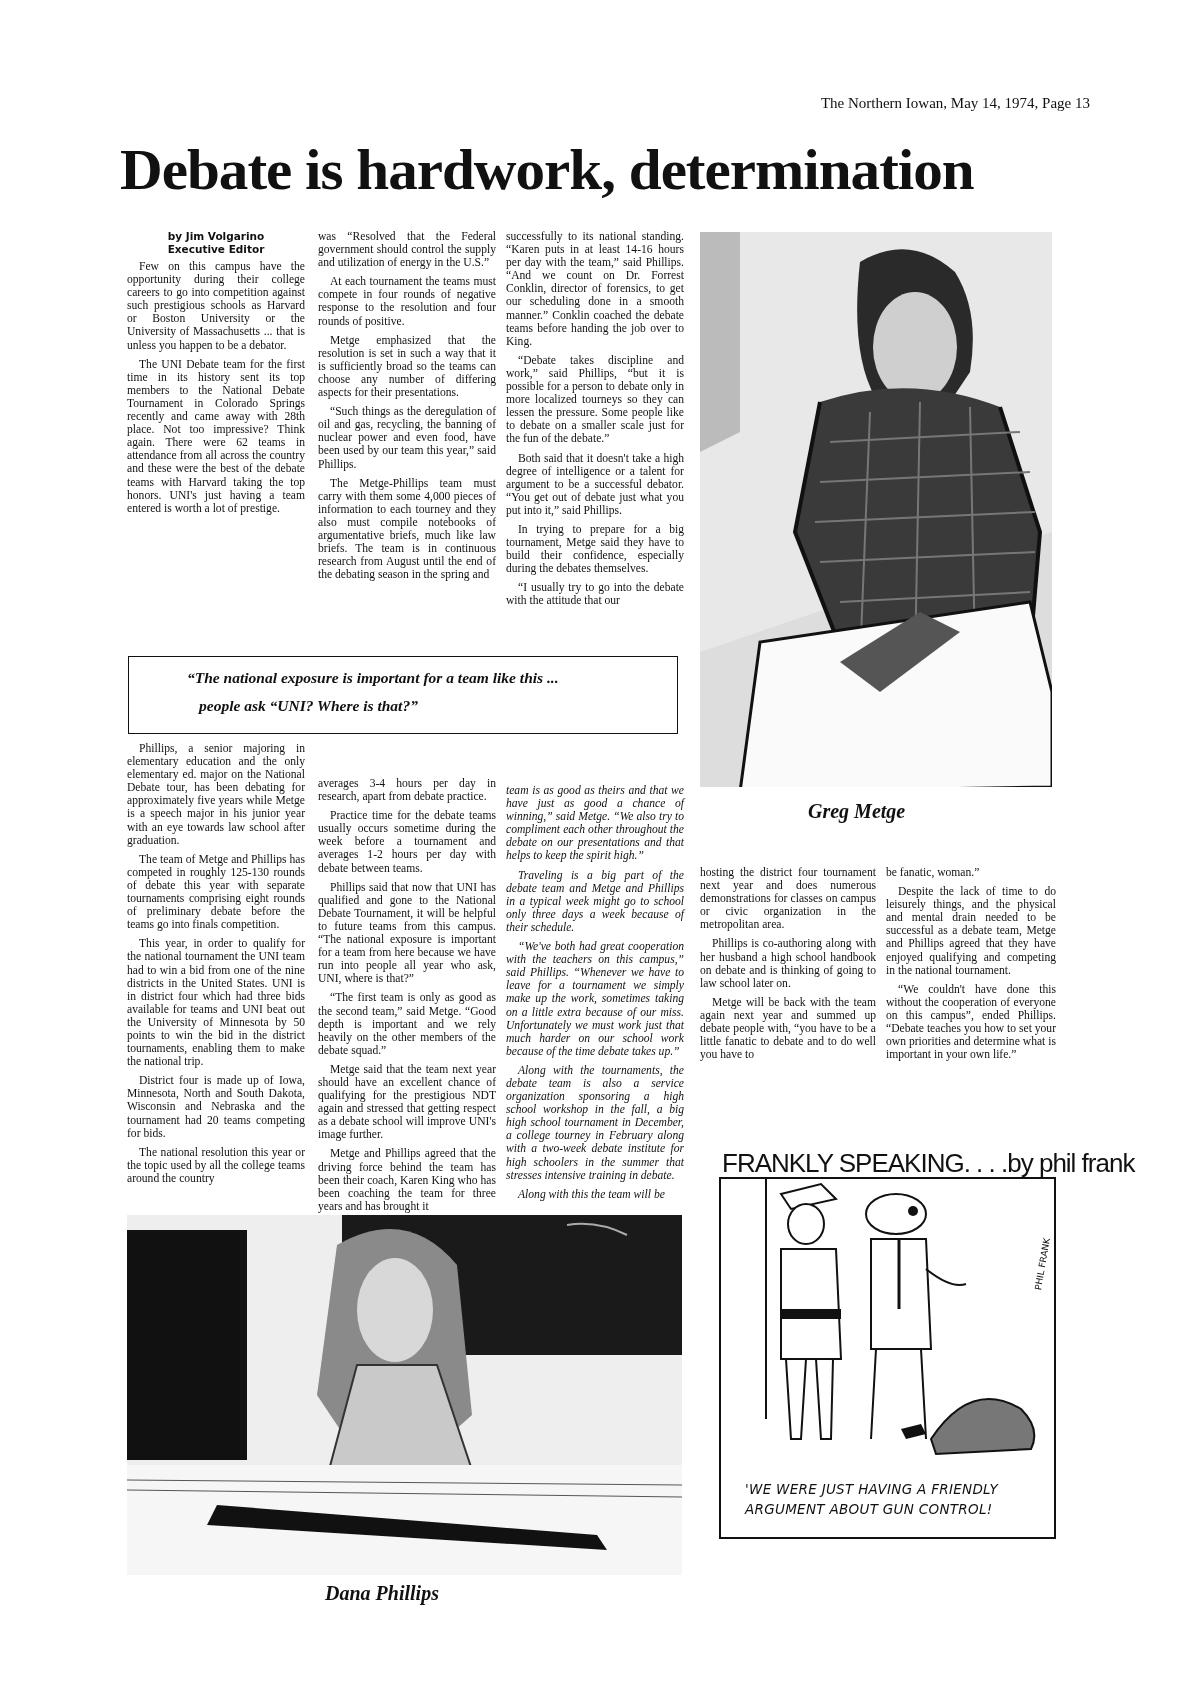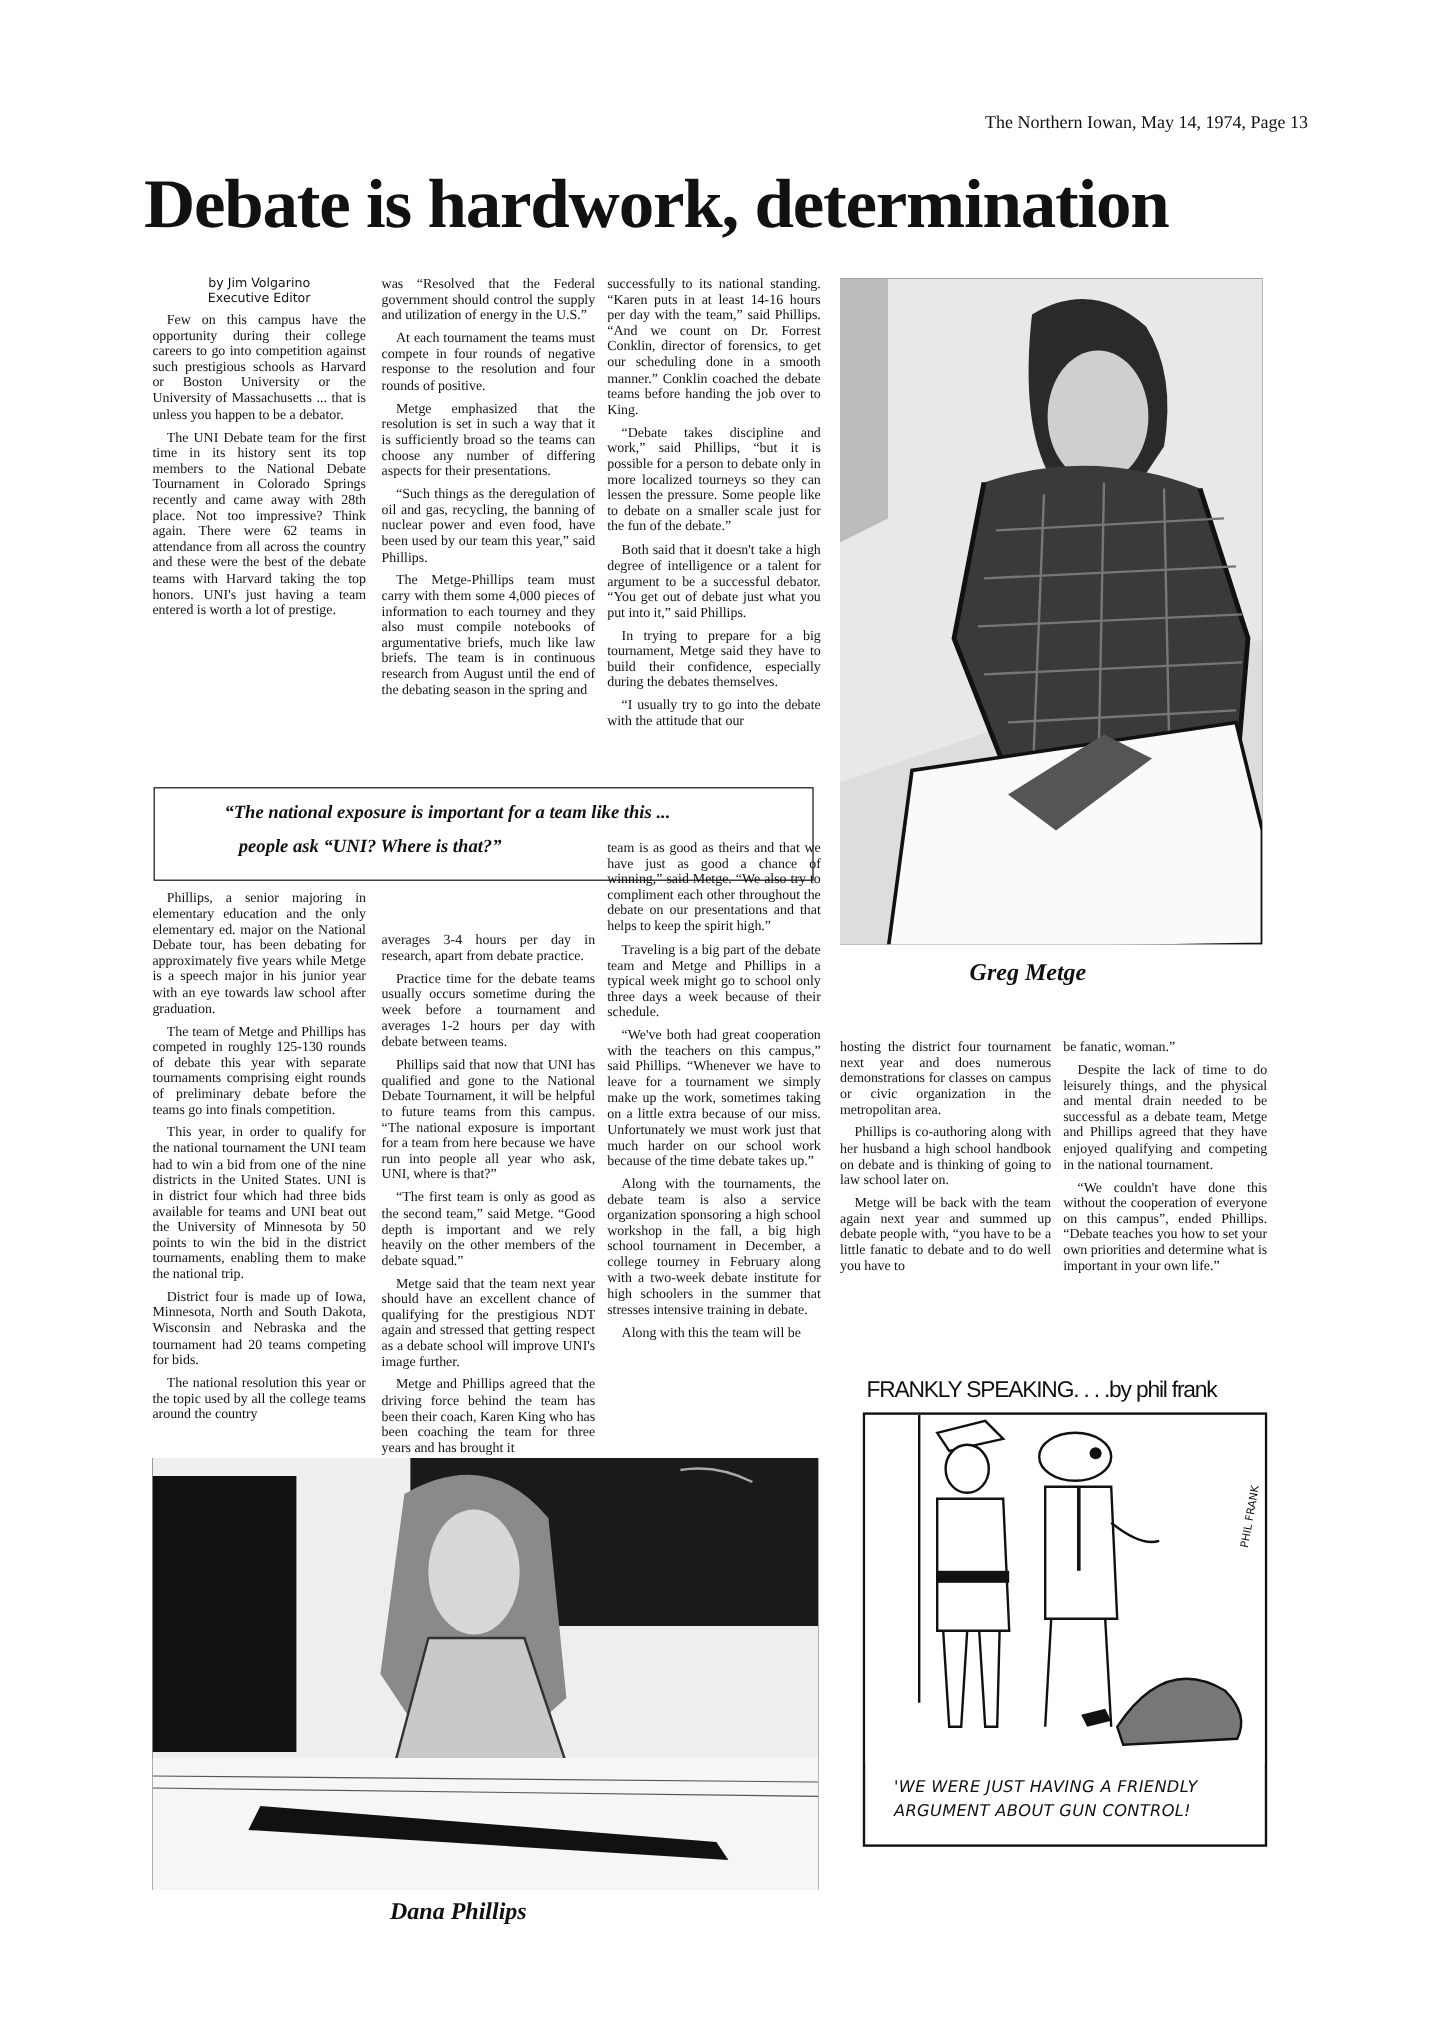--- a/index.html
+++ b/index.html
@@ -2,26 +2,26 @@
 <html><head>
 <meta charset="utf-8">
 <style>
   html,body{margin:0;padding:0;background:#fff;}
   body{width:1200px;height:1700px;position:relative;overflow:hidden;font-family:"Liberation Serif","DejaVu Serif",serif;color:#111;}
   .abs{position:absolute;}
   .folio{right:110px;top:95px;font-size:15px;font-family:"Liberation Serif",serif;}
   .headline{left:120px;top:130px;width:970px;font-family:"Liberation Serif",serif;font-weight:bold;font-size:58px;letter-spacing:-1px;line-height:80px;white-space:nowrap;transform:scaleX(1.02);transform-origin:left;}
   .col{font-size:11.6px;line-height:13.1px;text-align:justify;}
   .col p{margin:0 0 6px 0;text-indent:12px;}
-  .byline{text-align:center;font-family:"DejaVu Sans","Liberation Sans",sans-serif;font-weight:normal;font-size:10.5px;line-height:13px;margin-bottom:4px;}
+  .byline{text-align:center;font-family:"DejaVu Sans","Liberation Sans",sans-serif;font-weight:bold;font-size:10.5px;line-height:13px;margin-bottom:4px;}
   .quotebox{left:128px;top:656px;width:548px;height:76px;border:1.5px solid #111;}
   .quotebox .q{position:absolute;font-style:italic;font-weight:bold;font-size:15.5px;white-space:nowrap;text-align:right;}
   .photo{background:#333;overflow:hidden;}
   .caption{font-style:italic;font-weight:bold;font-size:20px;white-space:nowrap;}
-  .cartoon-title{font-family:"Liberation Sans",sans-serif;font-size:19px;letter-spacing:-1px;white-space:nowrap;}
+  .cartoon-title{font-family:"Liberation Sans",sans-serif;font-size:26px;letter-spacing:-1px;white-space:nowrap;}
   .cartoon{border:2px solid #111;background:#fff;overflow:hidden;}
   .cartoon-caption{font-family:"DejaVu Sans",sans-serif;font-size:13.5px;font-style:italic;line-height:20px;letter-spacing:0.3px;}
 </style>
 </head>
 <body>
 
 <div class="abs folio">The Northern Iowan, May 14, 1974, Page 13</div>
 
 <div class="abs headline">Debate is hardwork, determination</div>
 
@@ -91,21 +91,21 @@
 
 <div class="abs col" style="left:318px;top:742px;width:178px;margin-top:35px;">
   <p style="text-indent:0">averages 3-4 hours per day in research, apart from debate practice.</p>
   <p>Practice time for the debate teams usually occurs sometime during the week before a tournament and averages 1-2 hours per day with debate between teams.</p>
   <p>Phillips said that now that UNI has qualified and gone to the National Debate Tournament, it will be helpful to future teams from this campus. “The national exposure is important for a team from here because we have run into people all year who ask, UNI, where is that?”</p>
   <p>“The first team is only as good as the second team,” said Metge. “Good depth is important and we rely heavily on the other members of the debate squad.”</p>
   <p>Metge said that the team next year should have an excellent chance of qualifying for the prestigious NDT again and stressed that getting respect as a debate school will improve UNI's image further.</p>
   <p>Metge and Phillips agreed that the driving force behind the team has been their coach, Karen King who has been coaching the team for three years and has brought it</p>
 </div>
 
-<div class="abs col" style="left:506px;top:700px;width:178px;">
+<div class="abs col" style="left:506px;top:784px;width:178px;font-style:italic;">
   <p style="text-indent:0">team is as good as theirs and that we have just as good a chance of winning,” said Metge. “We also try to compliment each other throughout the debate on our presentations and that helps to keep the spirit high.”</p>
   <p>Traveling is a big part of the debate team and Metge and Phillips in a typical week might go to school only three days a week because of their schedule.</p>
   <p>“We've both had great cooperation with the teachers on this campus,” said Phillips. “Whenever we have to leave for a tournament we simply make up the work, sometimes taking on a little extra because of our miss. Unfortunately we must work just that much harder on our school work because of the time debate takes up.”</p>
   <p>Along with the tournaments, the debate team is also a service organization sponsoring a high school workshop in the fall, a big high school tournament in December, a college tourney in February along with a two-week debate institute for high schoolers in the summer that stresses intensive training in debate.</p>
   <p>Along with this the team will be</p>
 </div>
 
 <div class="abs col" style="left:700px;top:866px;width:176px;">
   <p style="text-indent:0">hosting the district four tournament next year and does numerous demonstrations for classes on campus or civic organization in the metropolitan area.</p>
   <p>Phillips is co-authoring along with her husband a high school handbook on debate and is thinking of going to law school later on.</p>

